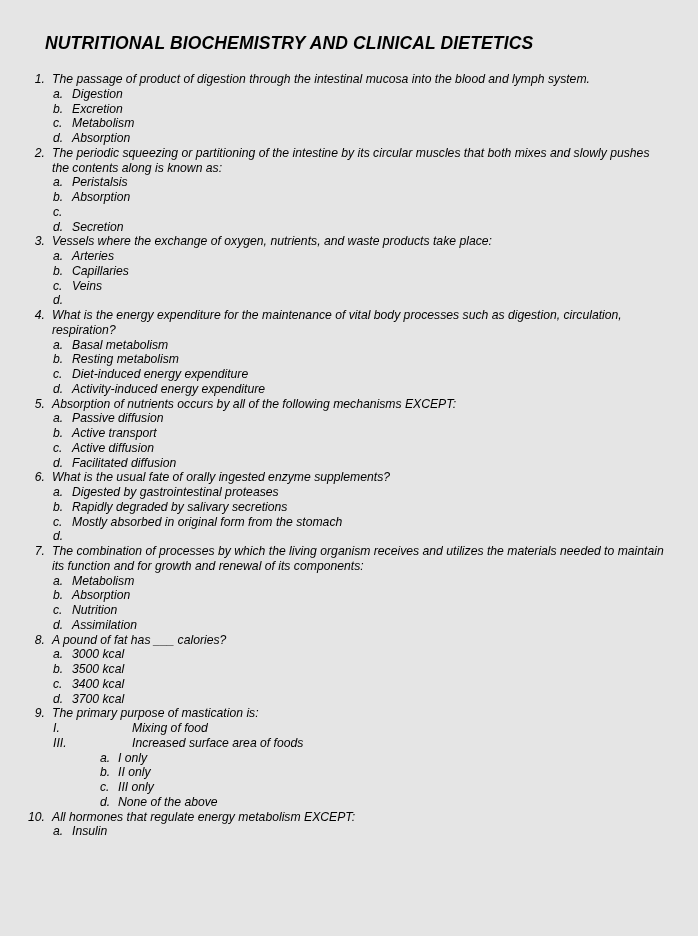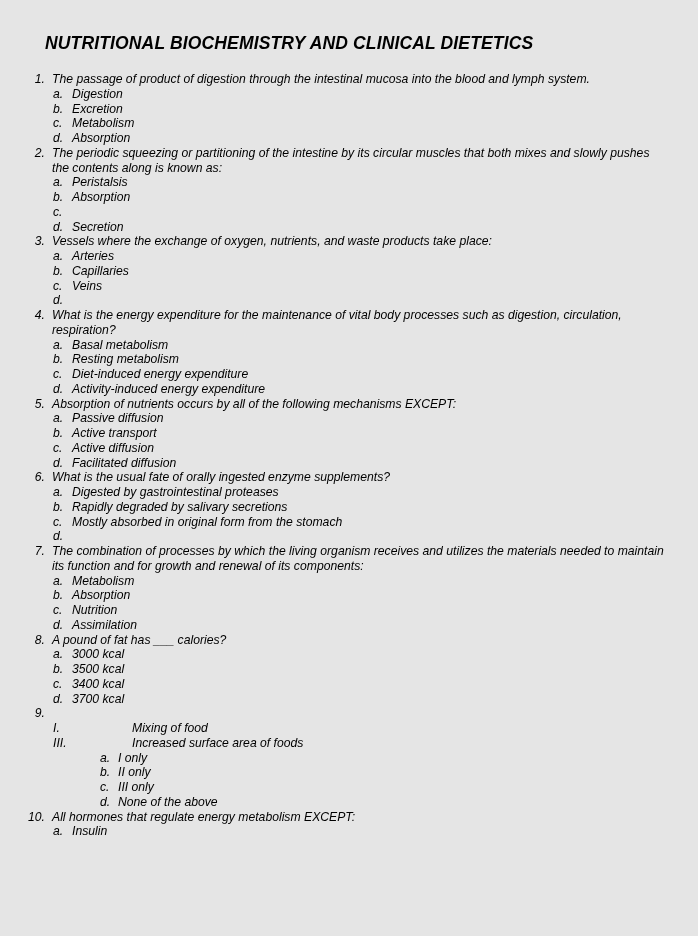--- a/index.html
+++ b/index.html
@@ -322,20 +322,21 @@
           </li>
           <li class="option">
             <span class="opt-marker">d.</span>
             <span class="opt-text">3700 kcal</span>
           </li>
         </ul>
       </li>
       <li class="question">
         <div class="q-row">
           <span class="q-num">9.</span>
+          <span class="q-text">The primary purpose of mastication is:</span>
         </div>
         <ul class="romans">
           <li class="roman-item">
             <span class="roman-marker">I.</span>
             <span class="roman-text">Mixing of food</span>
           </li>
           <li class="roman-item">
             <span class="roman-marker">III.</span>
             <span class="roman-text">Increased surface area of foods</span>
           </li>

